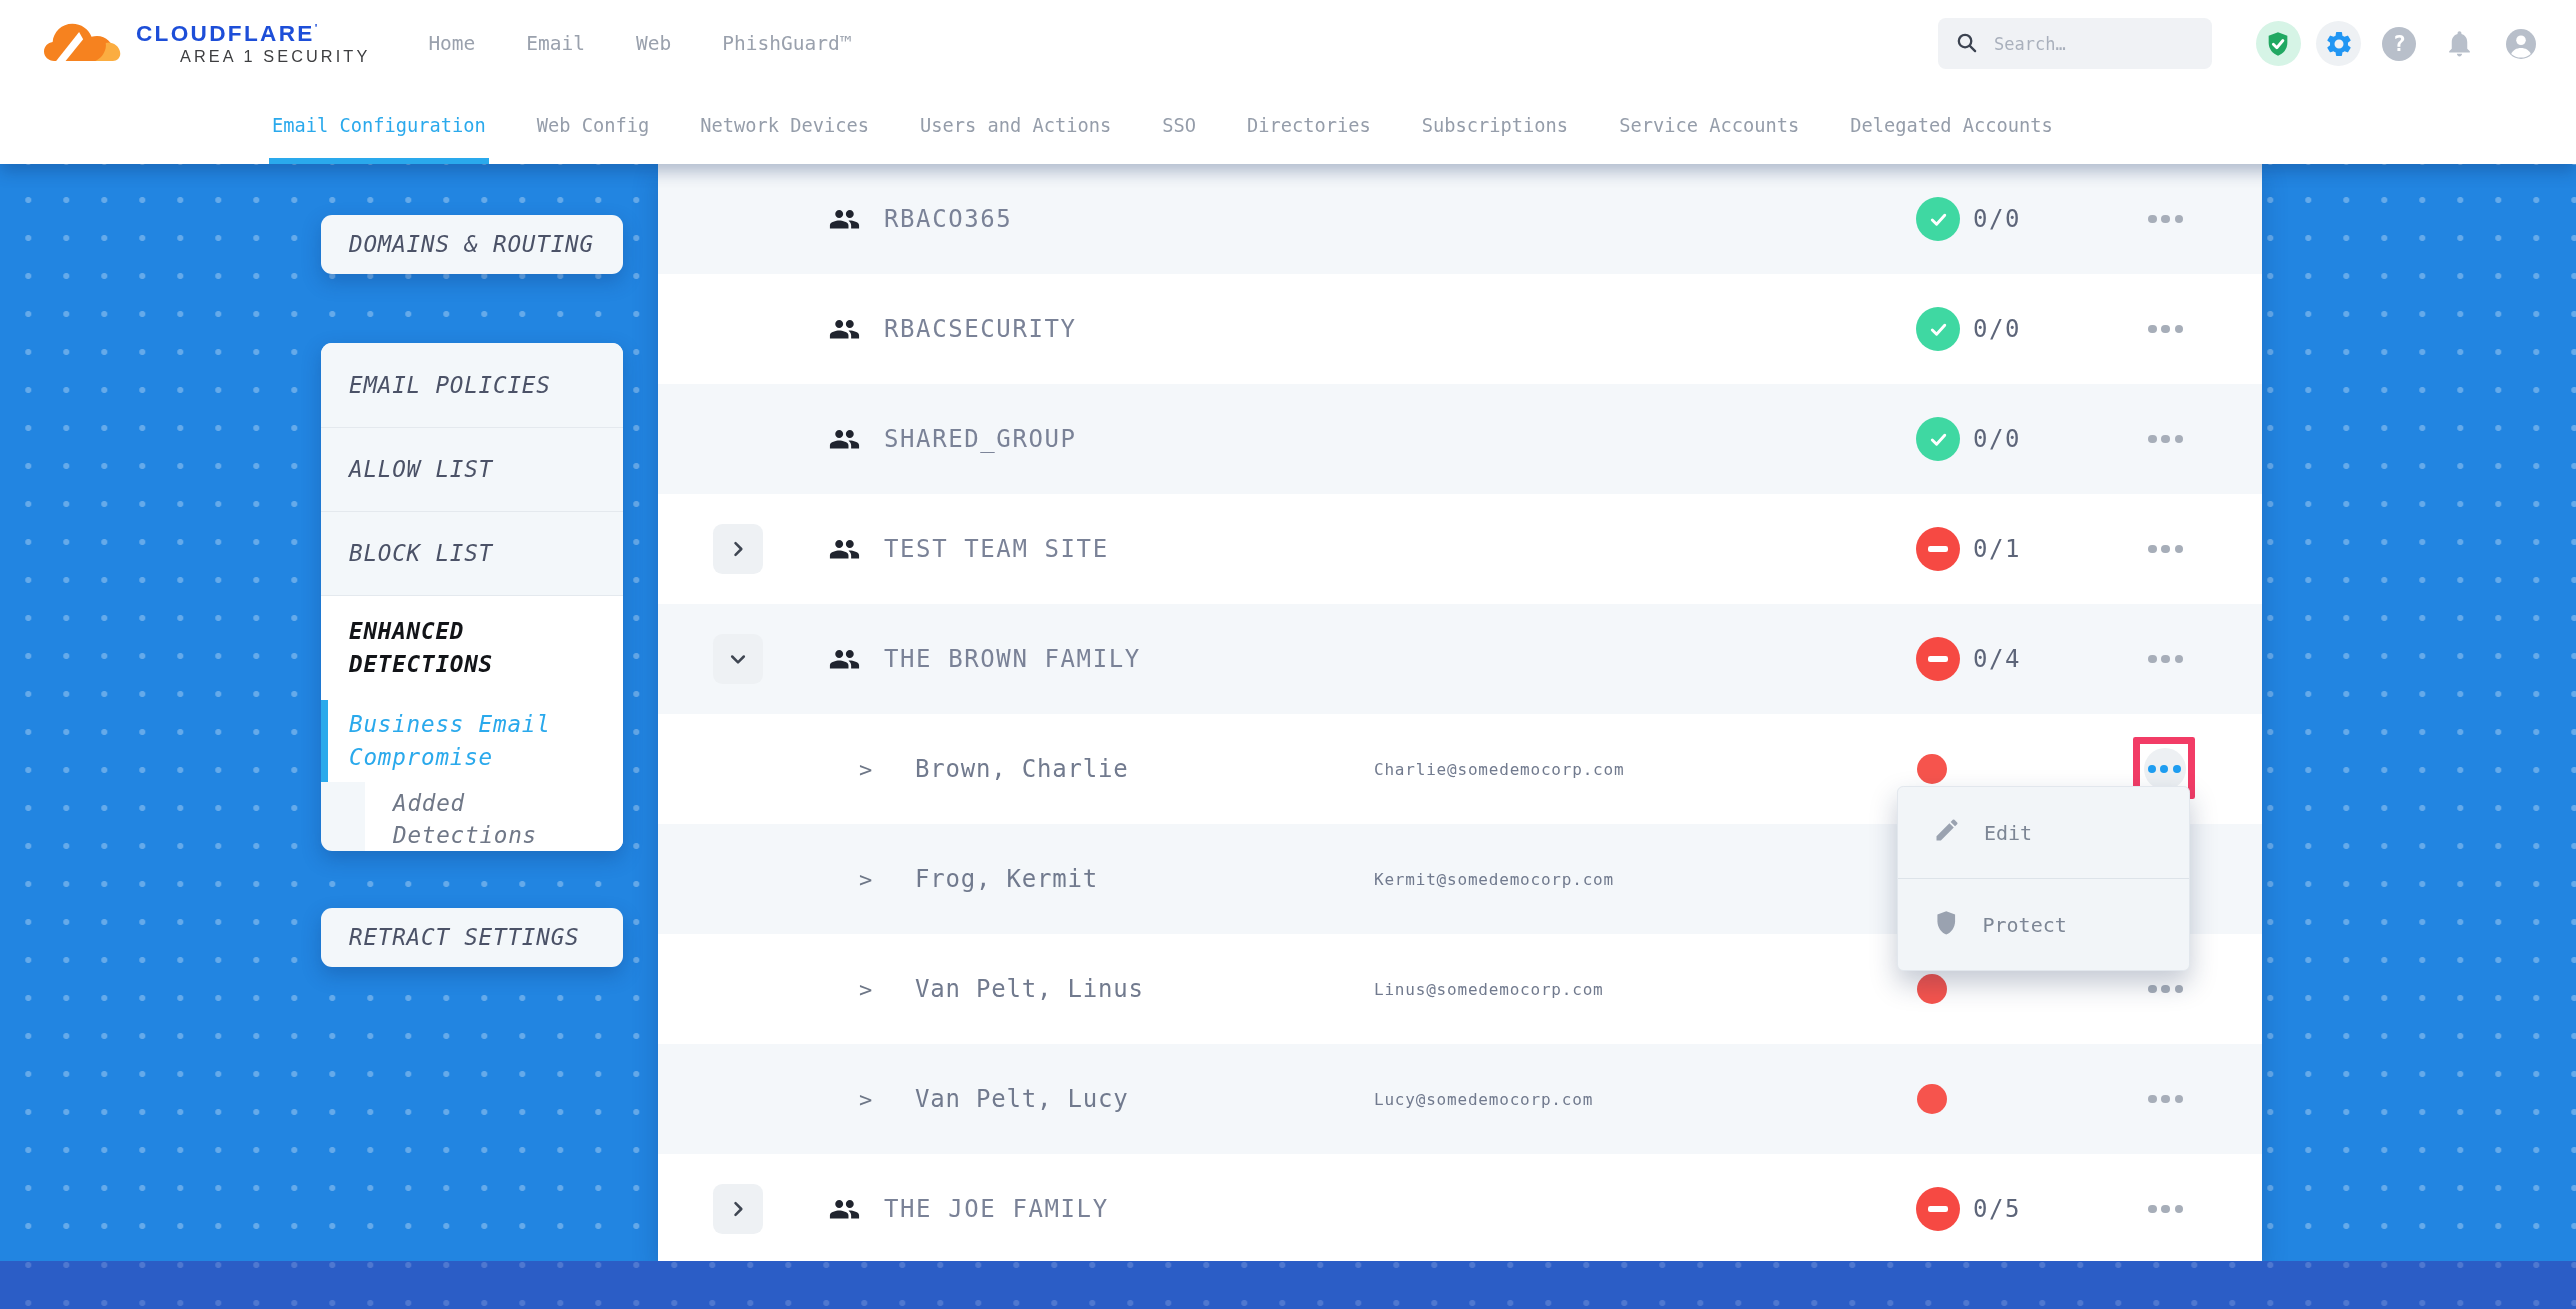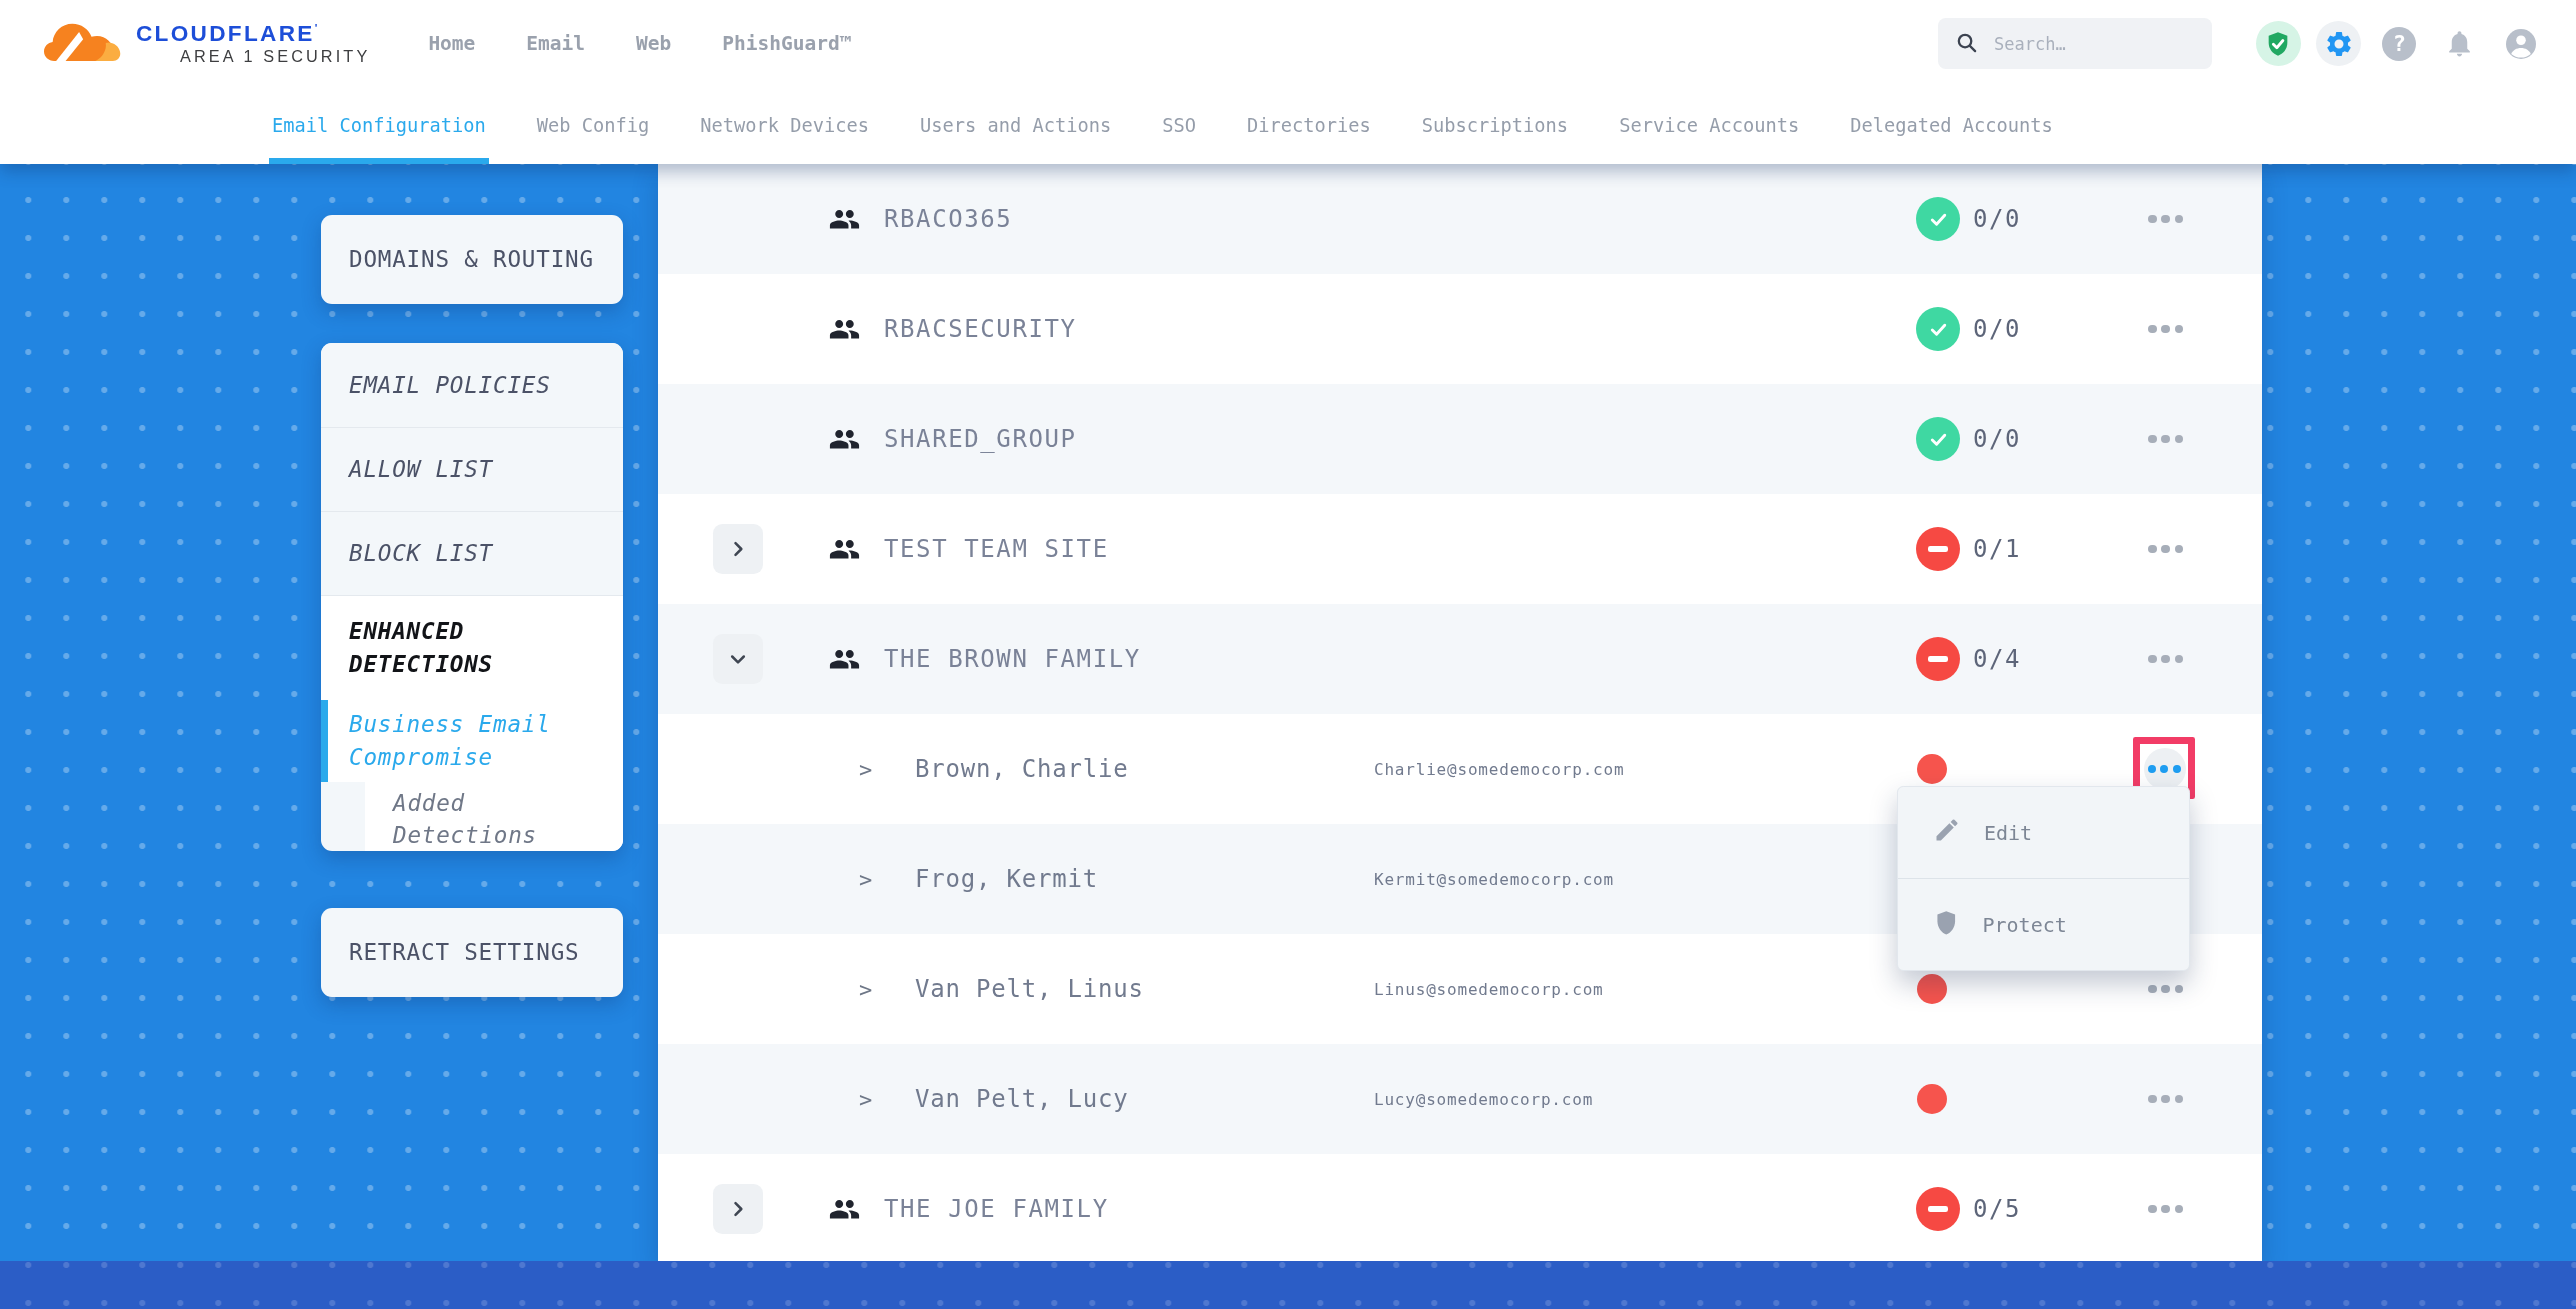--- a/index.html
+++ b/index.html
@@ -10,21 +10,21 @@
   .header{position:absolute;top:0;left:0;right:0;height:87px;background:#fff;z-index:40;
           display:flex;align-items:center;}
   .logo{display:flex;align-items:center;margin-left:44px;gap:11px;}
   .brand-text{display:flex;flex-direction:column;line-height:1.05;}
   .brand-name{font-family:"Liberation Sans",sans-serif;font-weight:bold;font-size:22.6px;
               letter-spacing:2.3px;color:#1d4ed8;}
   .brand-name sup{font-size:11px;}
   .brand-sub{font-family:"Liberation Sans",sans-serif;font-weight:normal;font-size:16.3px;
              letter-spacing:3.1px;color:#3d3e40;margin-top:3.1px;margin-left:44px;}
   .top-nav{display:flex;gap:51px;margin-left:58px;}
-  .nav-link{font-size:19.5px;color:#9aa1ad;text-decoration:none;cursor:pointer;font-weight:bold;}
+  .nav-link{font-size:19.5px;color:#9aa1ad;text-decoration:none;cursor:pointer;}
   .header-right{margin-left:auto;display:flex;align-items:center;margin-right:33px;gap:15.6px;}
   .search{width:274px;height:51px;background:#f0f2f5;border-radius:7.8px;display:flex;
           align-items:center;gap:14px;padding:0 17px;box-sizing:border-box;margin-right:28px;}
   .search input{border:none;background:transparent;outline:none;font-family:inherit;
           font-size:17px;color:#be185d;width:187px;}
   .search input::placeholder{color:#a9b0bc;}
   .hicon{width:45px;height:45px;border-radius:50%;display:flex;align-items:center;
          justify-content:center;cursor:pointer;}
   .hicon.shield{background:#d6f4e6;}
   .hicon.gear{background:#eef1f4;}
@@ -51,21 +51,21 @@
         background-size:38px 38px;background-position:9.3px 23px;z-index:20;}
 
   
   .side-card{position:absolute;left:321px;width:302px;background:#f3f7fa;border-radius:11px;
         box-shadow:0 7.8px 18.7px rgba(10,40,100,.25);overflow:hidden;z-index:5;}
   .card-1{top:51px;}
   .card-2{top:179px;font-style:italic;}
   .card-3{top:744px;}
   .side-item{box-sizing:border-box;display:flex;align-items:center;font-size:22.6px;
         letter-spacing:0.8px;color:#4b5267;padding:0 28px;cursor:pointer;line-height:1.45;}
-  .card-1 .side-item,.card-3 .side-item{height:89px;}
+  .card-1 .side-item,.card-3 .side-item{height:59px;font-style:italic;}
   .card-2 .side-item.section{height:84px;background:#f3f7fa;}
   .side-item.divider{border-top:1.6px solid #e4e9ee;}
   .side-item.section-active{height:105px;background:#fff;color:#121418;font-weight:bold;
         border-top:1.6px solid #e4e9ee;}
   .side-item.sub-active{height:82px;background:#fff;color:#2aa9ec;
         border-left:7px solid #2aa9ec;padding-left:21px;}
   .side-item.sub{height:69px;background:#fff;color:#6f7787;align-items:flex-start;padding-top:4.7px;margin-left:44px;}
 
   
   .panel{position:absolute;left:658px;top:0;width:1604px;height:1097px;background:#fff;z-index:10;

